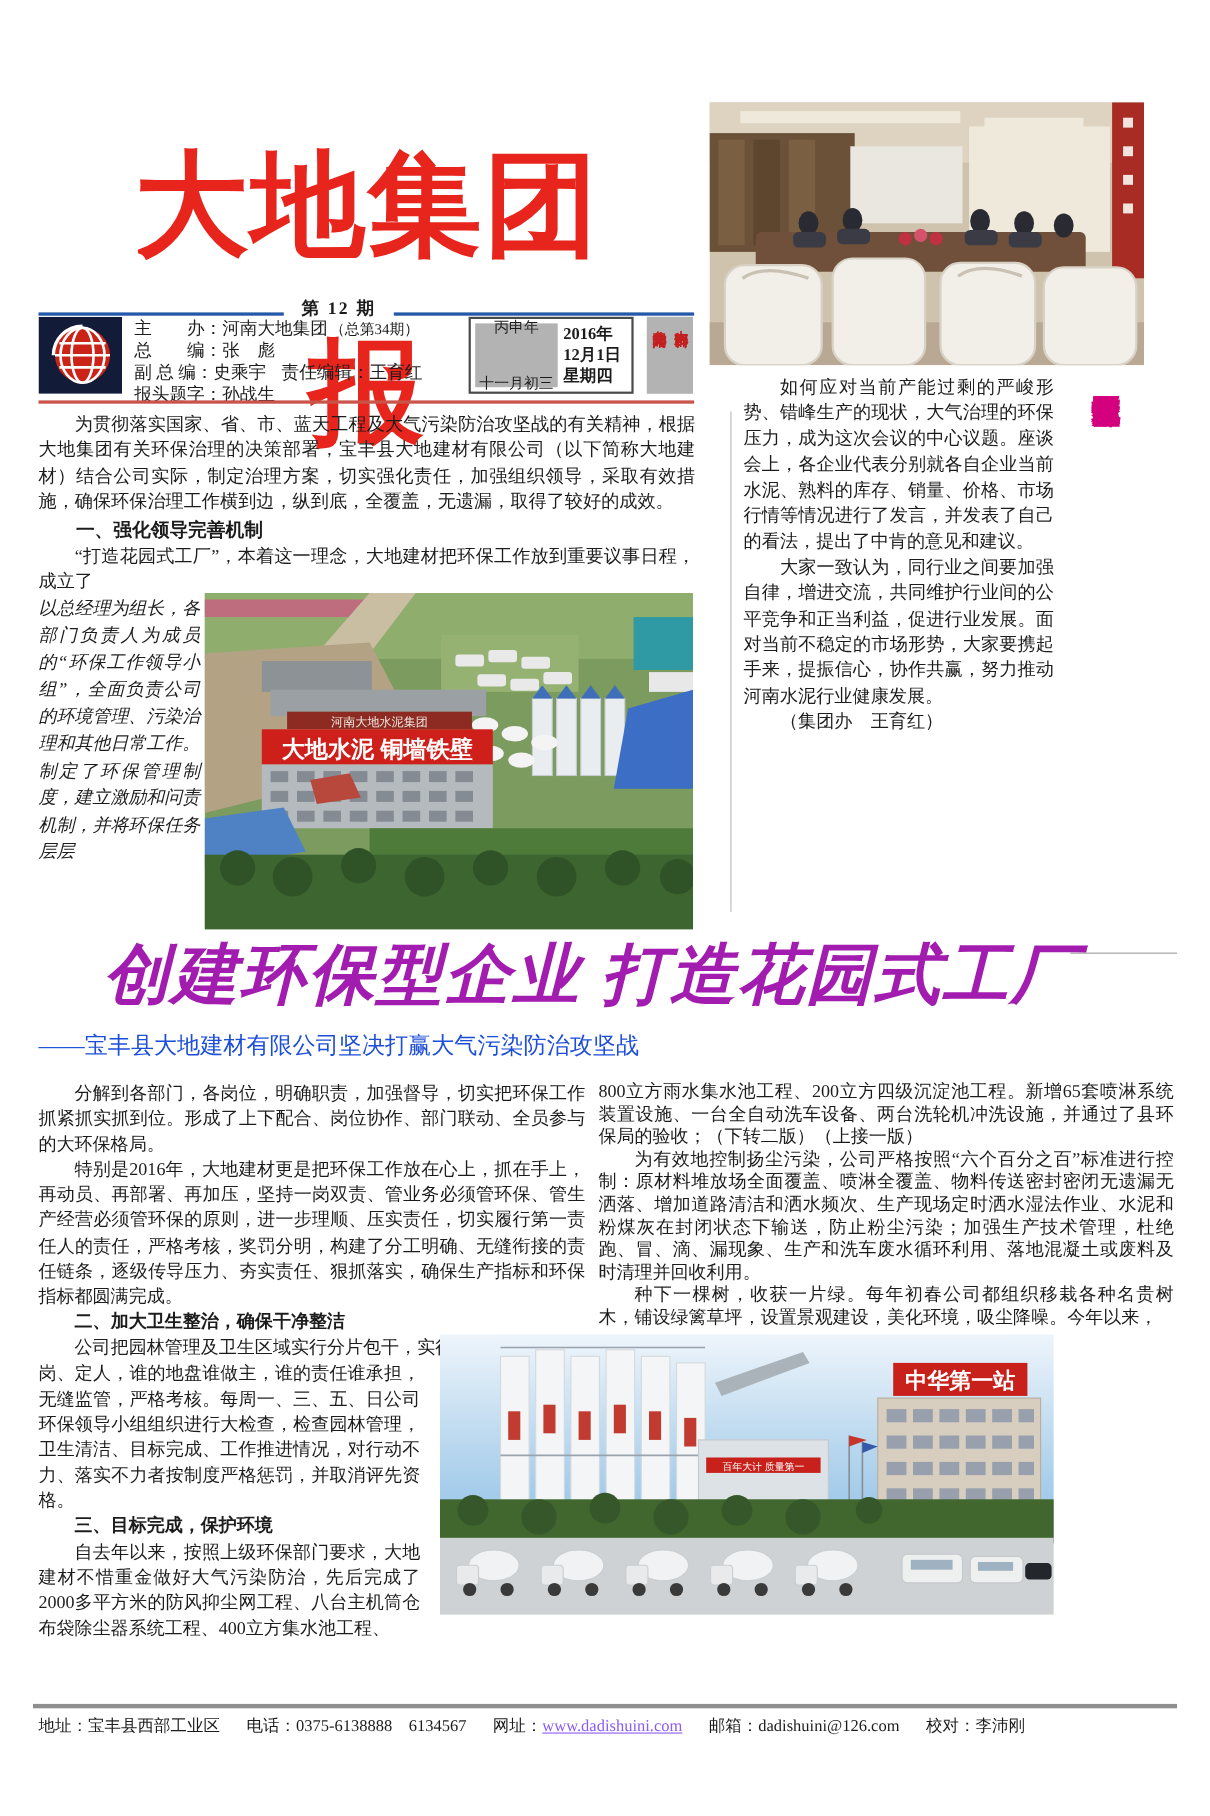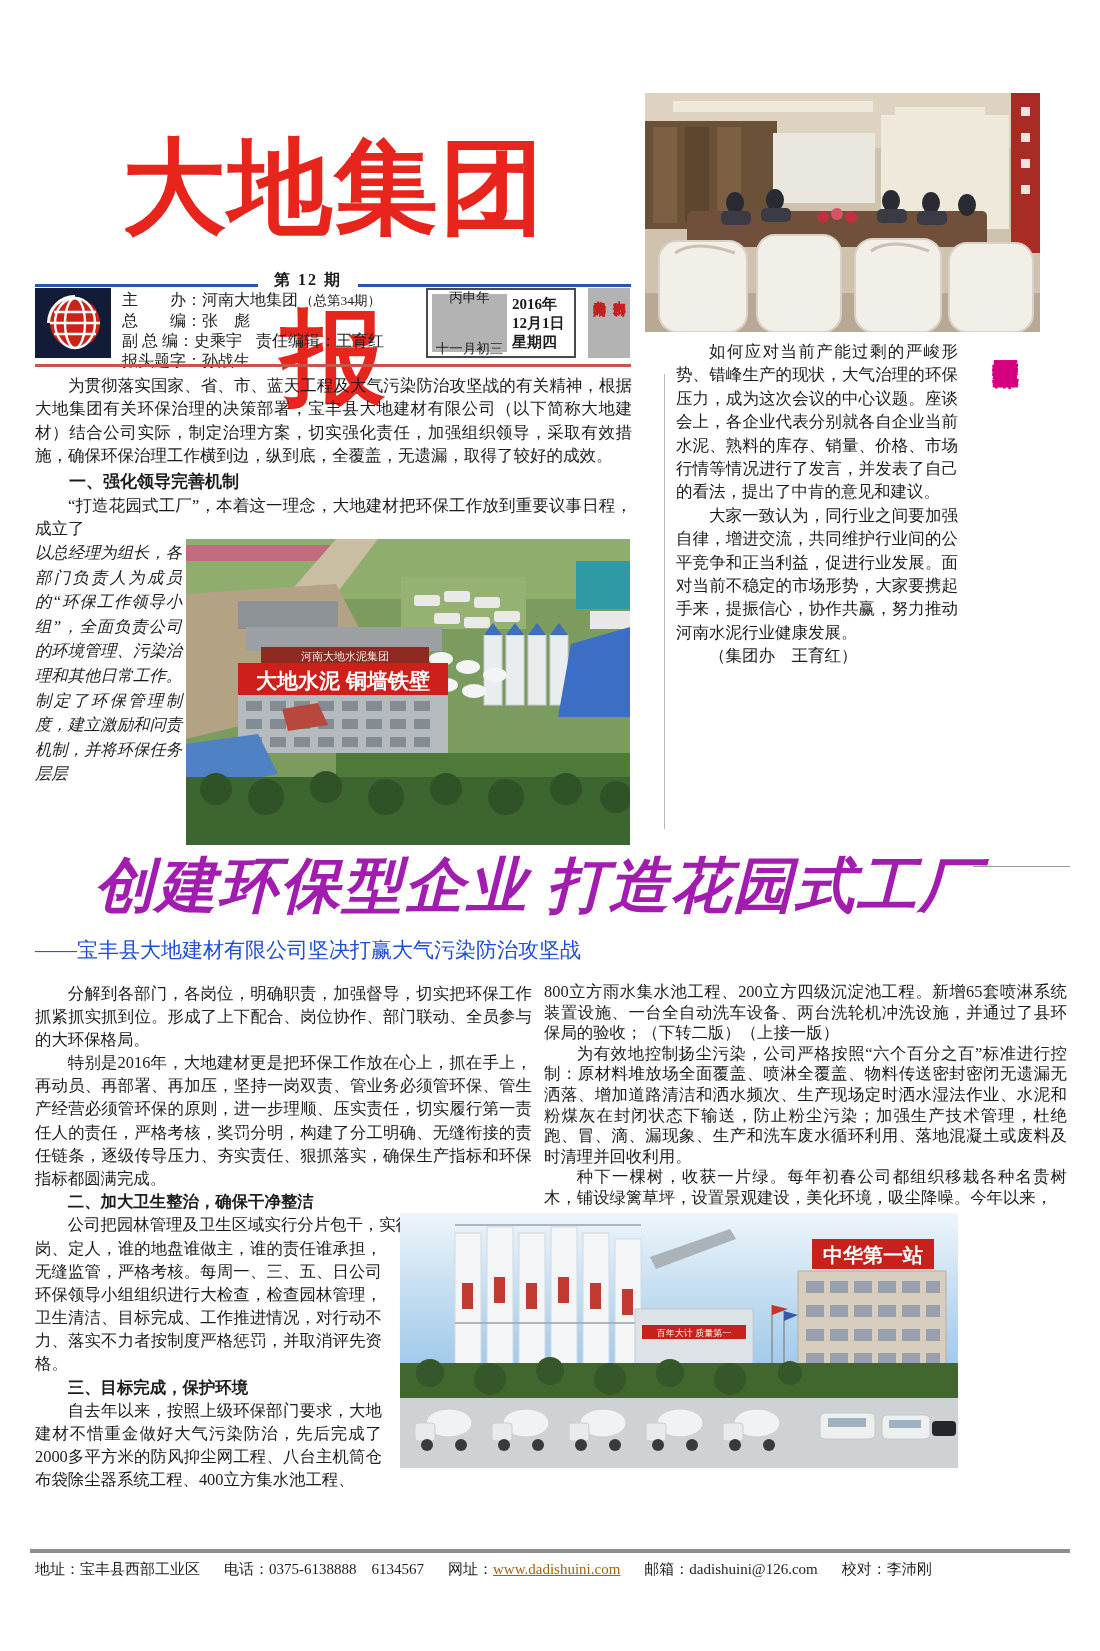--- a/index.html
+++ b/index.html
@@ -61,21 +61,21 @@
   .bl-left-wide{left:35px;top:982px;width:497px;font-size:16.4px;line-height:23.1px;}
   .bl-left-narrow{left:35px;top:1237px;width:347px;font-size:16.4px;line-height:23.1px;}
   .bl-left-narrow .no-indent{text-indent:0;}
   .bl-right{left:544px;top:982px;width:523px;font-size:16.4px;line-height:20.6px;}
   .bl-right .no-indent{text-indent:0;}
 
   
   .footer-rule{left:30px;top:1549px;width:1040px;height:4px;background:#8f8f8f;}
   .footer{left:35px;top:1560px;width:1040px;font-size:15px;display:flex;gap:24px;
     white-space:nowrap;}
-  .footer a{color:#a16207;text-decoration:underline;}
+  .footer a{color:#8b5cf6;text-decoration:underline;}
 </style>
 </head>
 <body>
 
 <div class="page">
 
   <div class="abs masthead-title">大地集团报</div>
   <div class="abs issue-no">第 12 期</div>
   <div class="abs blue-rule"></div>
 

